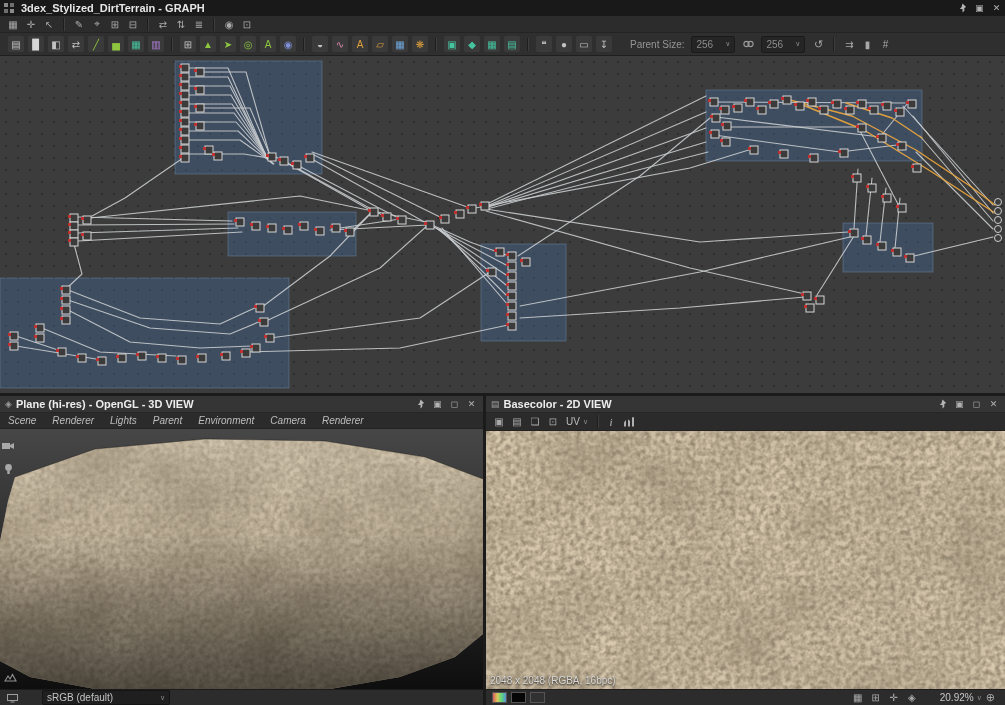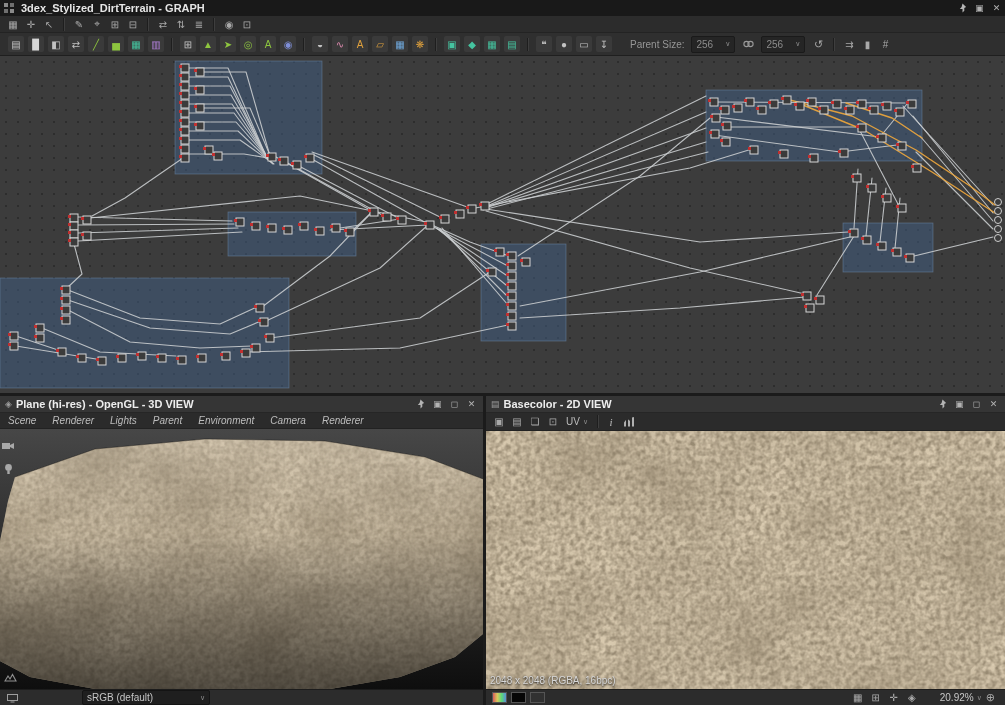--- a/index.html
+++ b/index.html
@@ -55,21 +55,21 @@
 
   
   .menubar{position:absolute;left:0;top:413px;width:483px;height:16px;background:#2b2b2b;
            display:flex;align-items:center;font-size:10px;color:#bdbdbd;border-bottom:1px solid #222;box-sizing:border-box;}
   .menuitem{padding:0 8px;cursor:default;font-style:italic;}
   .view3d{position:absolute;left:0;top:429px;width:483px;height:260px;overflow:hidden;}
   .sidebar3d{position:absolute;left:2px;top:441px;display:flex;flex-direction:column;gap:12px;z-index:3;}
   .terrtoggle{position:absolute;left:4px;top:668px;z-index:3;}
 
   .footer3d{position:absolute;left:0;top:689px;width:483px;height:16px;background:#2c2c2c;
-            border-top:1px solid #1c1c1c;display:flex;align-items:flex-end;box-sizing:border-box;gap:40px;}
+            border-top:1px solid #1c1c1c;display:flex;align-items:flex-end;box-sizing:border-box;}
   .cspace{margin-left:22px;width:118px;height:13px;background:#1f1f1f;border:1px solid #141414;
           border-radius:2px;color:#c5c5c5;display:flex;align-items:center;justify-content:space-between;
           padding:0 4px;font-size:10px;cursor:default;}
   .fico{width:16px;height:13px;display:inline-flex;align-items:center;justify-content:center;
         font-size:9px;color:#9e9e9e;margin-left:4px;cursor:default;}
 
   
   .toolbar2d{position:absolute;left:486px;top:413px;width:519px;height:18px;background:#2b2b2b;
              display:flex;align-items:center;font-size:10px;color:#bdbdbd;border-bottom:1px solid #222;
              box-sizing:border-box;padding-left:4px;}

